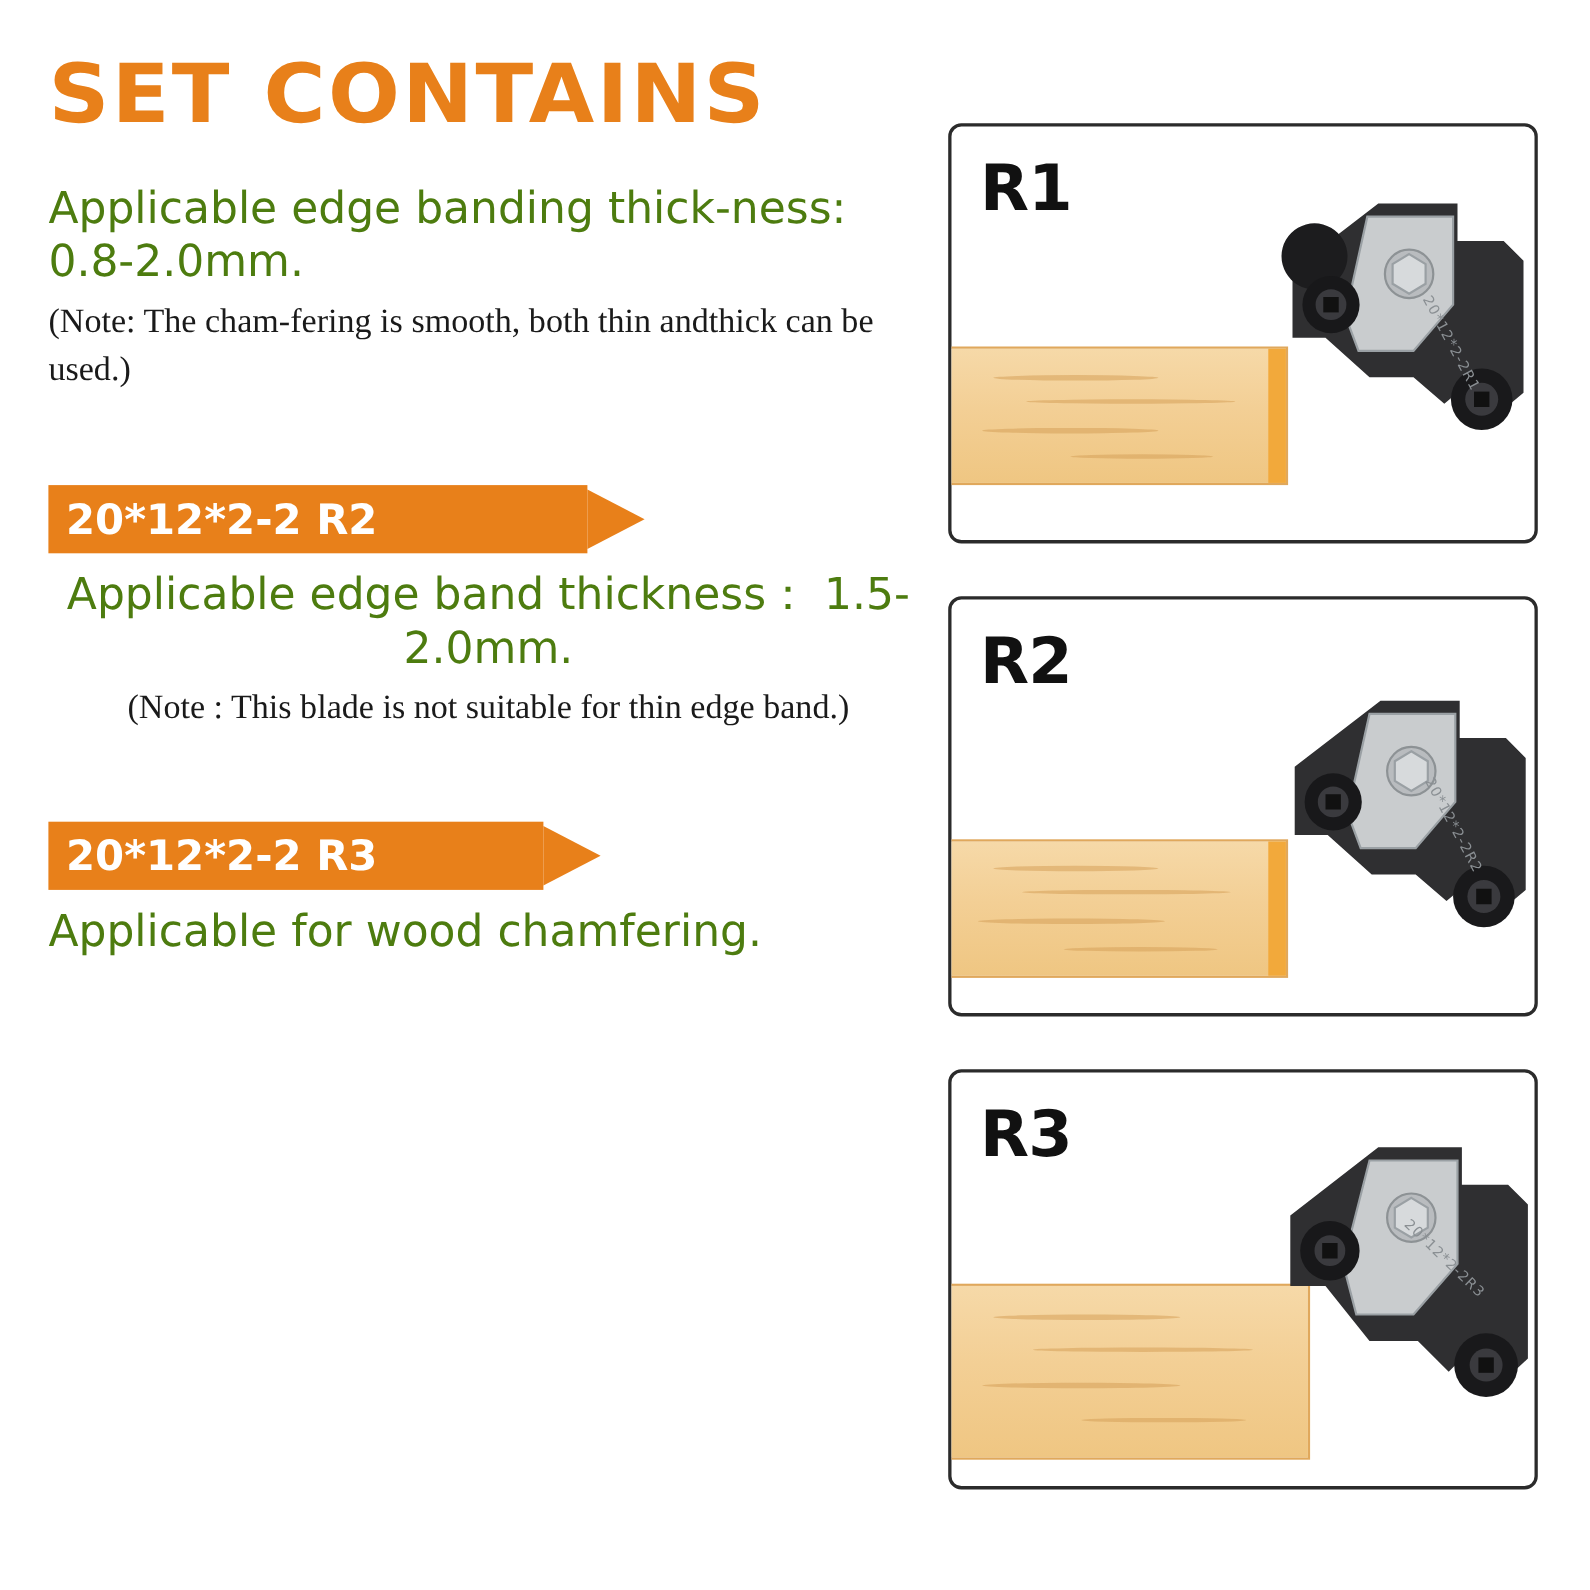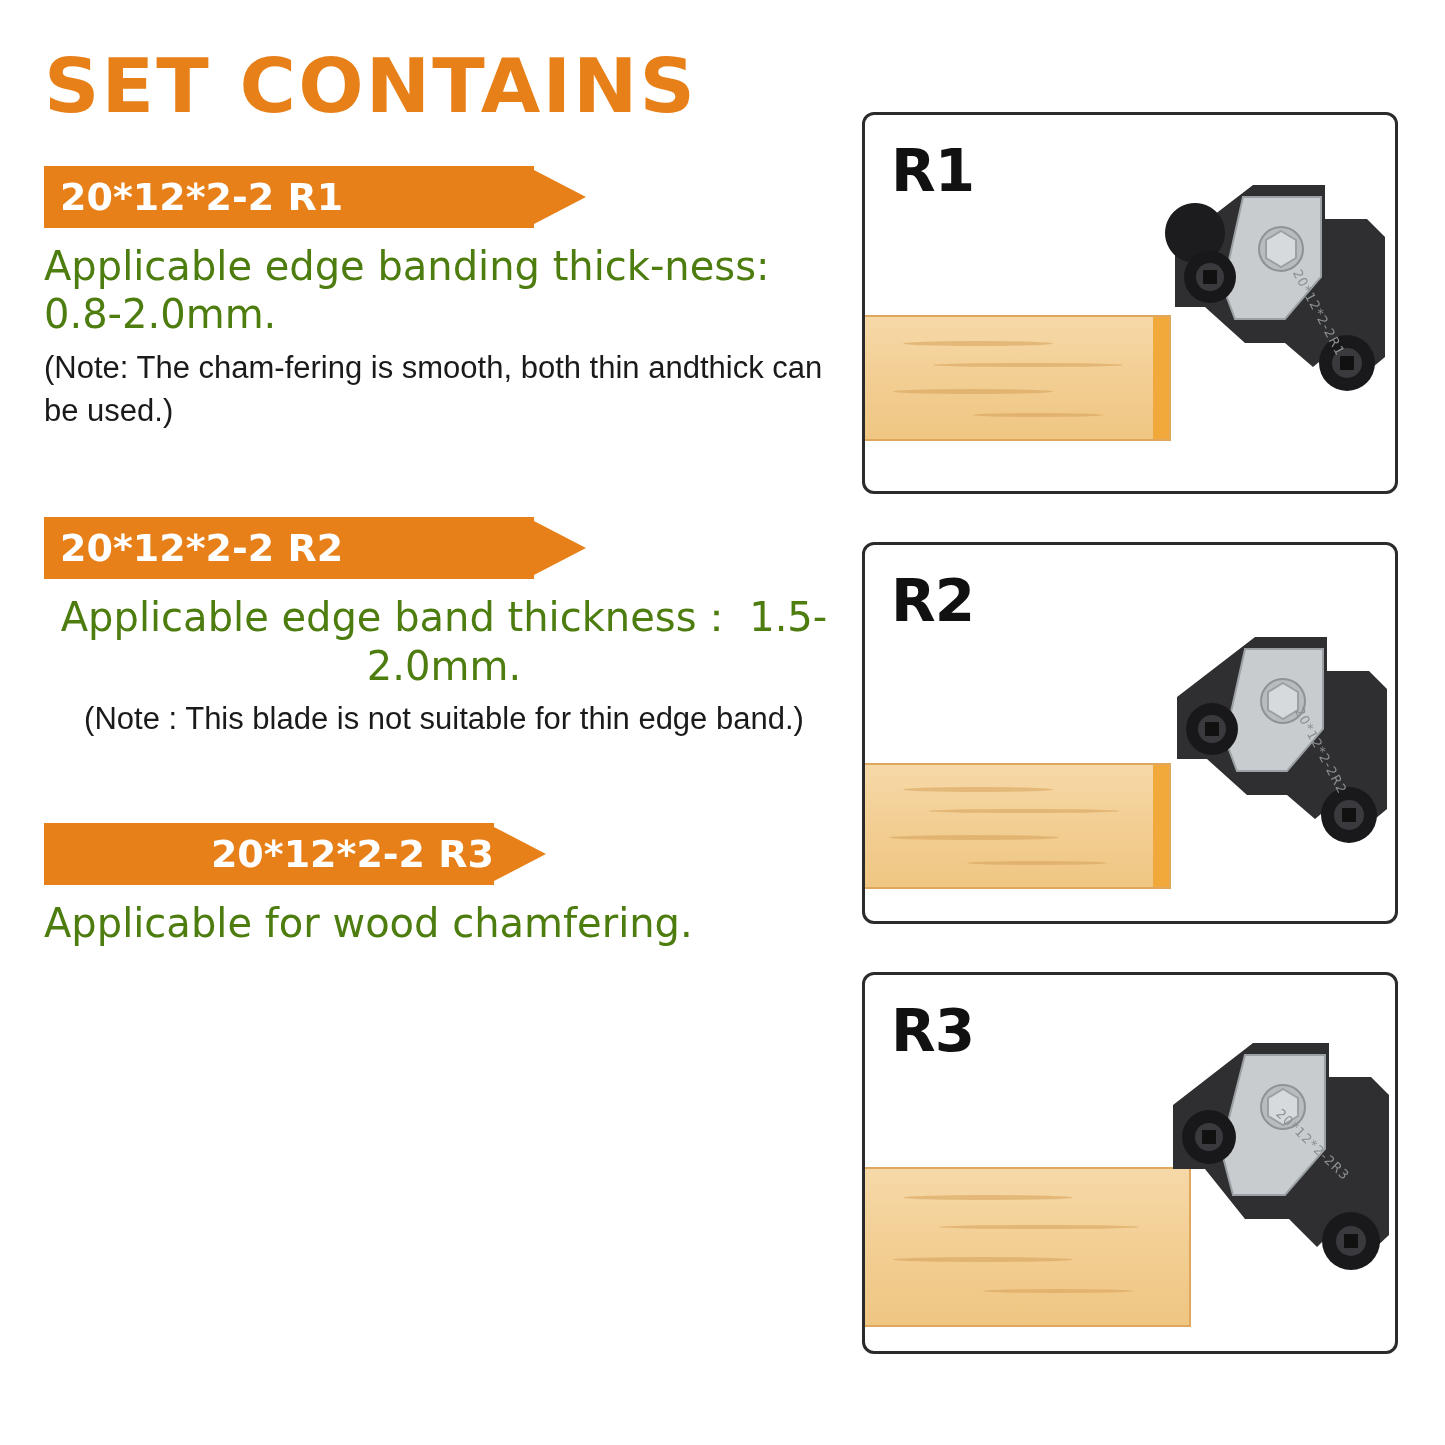--- a/index.html
+++ b/index.html
@@ -81,21 +81,21 @@
     color: #4d7c0f;
     line-height: 1.22;
     margin: 10px 0 8px 0;
     font-family: "DejaVu Sans", sans-serif;
   }
   .note {
     font-size: 31px;
     color: #1a1a1a;
     line-height: 1.38;
     margin: 0;
-    font-family: Liberation Sans, sans-serif;
+    font-family: Liberation Serif, serif;
   }
 
   
   .cards {
     position: absolute;
     left: 862px;
     top: 112px;
     width: 540px;
   }
   .card {
@@ -161,44 +161,38 @@
 </head>
 <body>
 
 <div class="page">
 
   <div class="left-col">
 
     <h1 class="main-title">SET CONTAINS</h1>
 
     <div class="section">
-      <div class="tag-row">
-        <div class="tag-bar" style="width:490px;">
-          <span class="tag-text">20*12*2-2 R1</span>
-        </div>
-        <div class="tag-arrow" style="left:490px;"></div>
-      </div>
       <p class="desc">Applicable edge banding thick-ness: 0.8-2.0mm.</p>
       <p class="note">(Note: The cham-fering is smooth, both thin andthick can be used.)</p>
     </div>
 
     <div class="section" style="margin-top:84px;text-align:center;">
       <div class="tag-row">
         <div class="tag-bar" style="width:490px;">
           <span class="tag-text">20*12*2-2 R2</span>
         </div>
         <div class="tag-arrow" style="left:490px;"></div>
       </div>
       <p class="desc">Applicable edge band thickness： 1.5-2.0mm.</p>
       <p class="note">(Note : This blade is not suitable for thin edge band.)</p>
     </div>
 
     <div class="section" style="margin-top:82px;">
       <div class="tag-row">
-        <div class="tag-bar" style="width:450px;justify-content:flex-end;">
+        <div class="tag-bar" style="width:450px;">
           <span class="tag-text">20*12*2-2 R3</span>
         </div>
         <div class="tag-arrow" style="left:450px;"></div>
       </div>
       <p class="desc">Applicable for wood chamfering.</p>
     </div>
 
   </div>
 
   <div class="cards">

